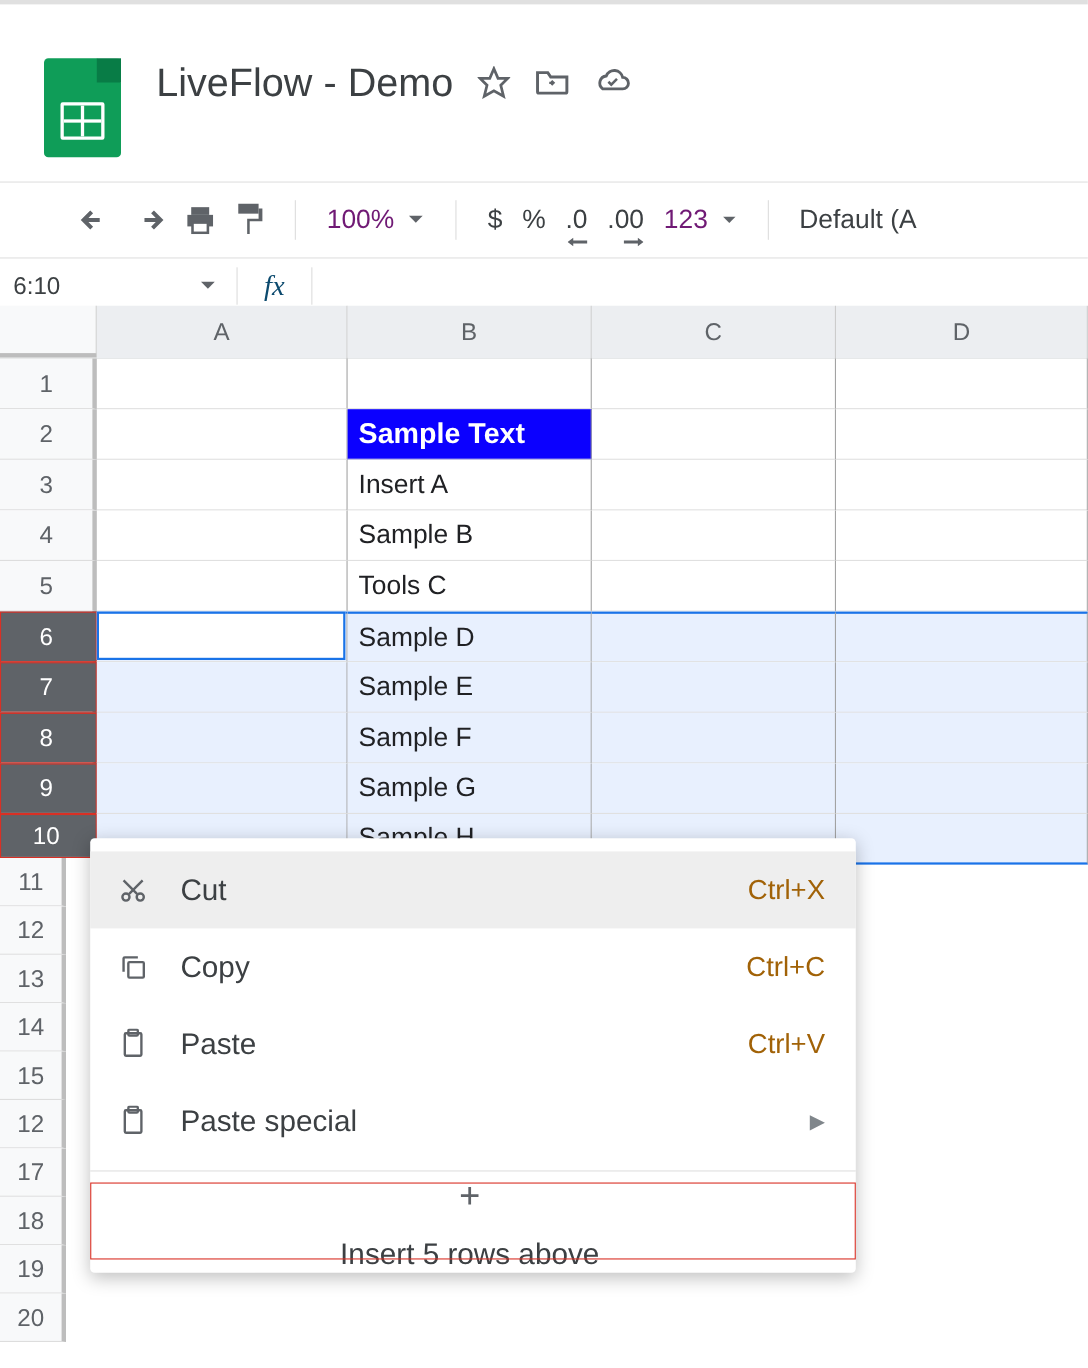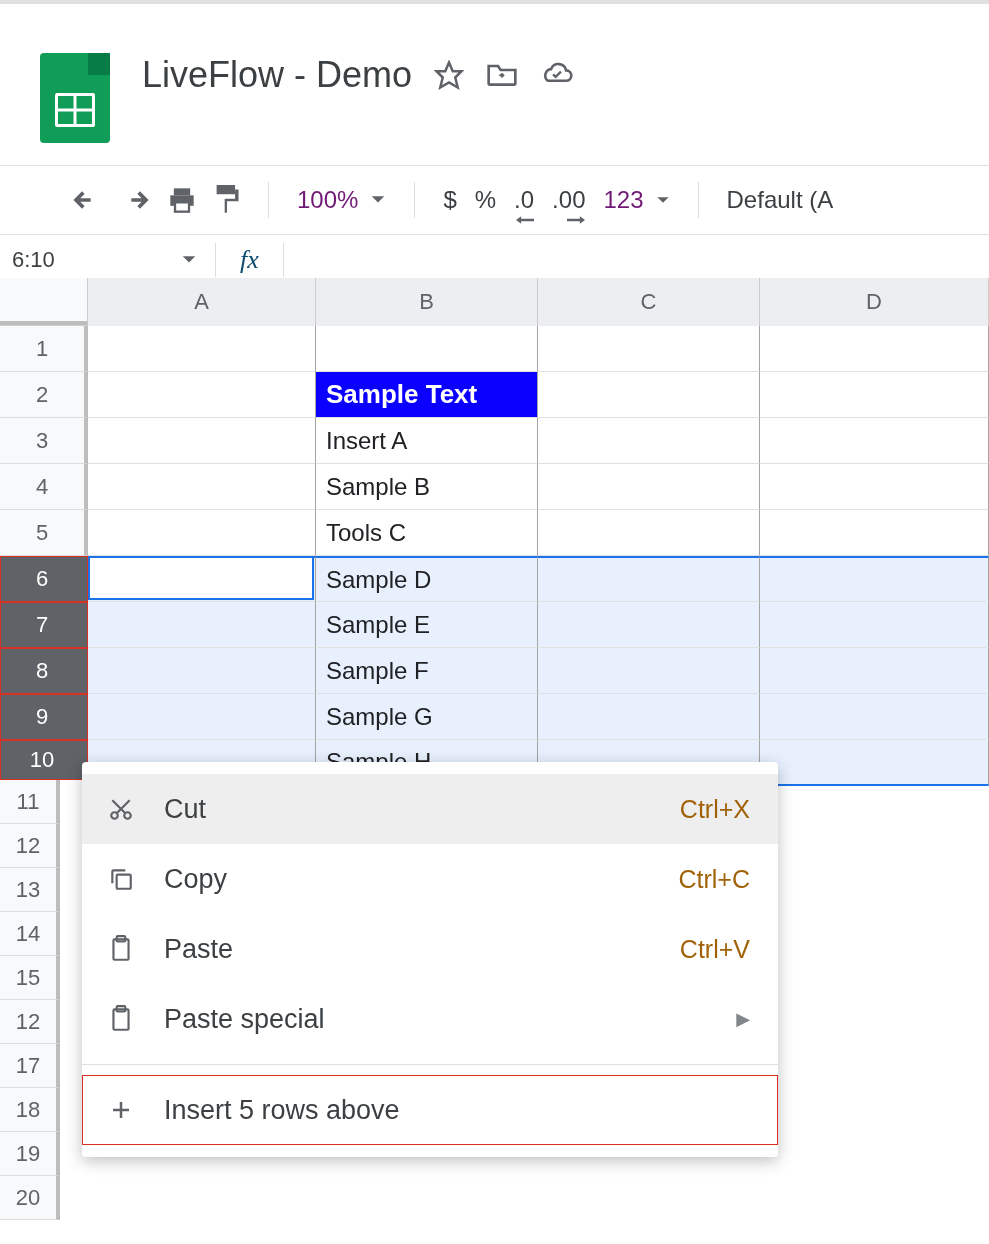--- a/index.html
+++ b/index.html
@@ -195,21 +195,21 @@
     color:#3c4043;
     cursor:pointer;
     gap:26px;
   }
   .cm-item.hover { background:#eeeeee; }
   .cm-icon { width:34px; display:flex; justify-content:center; color:#5f6368; font-size:28px; }
   .cm-label { flex:1; }
   .cm-shortcut { color:#a16207; font-size:25px; }
   .cm-arrow { color:#80868b; font-size:18px; }
   .cm-sep { height:1px; background:#e0e0e0; margin:10px 0; }
-  .cm-item.highlight { outline:1.5px solid #d93025; outline-offset:-1px; }
+  .cm-item.highlight { outline:1.5px solid #d93025; outline-offset:-1px;flex-direction:column; }
 
   svg { display:block; }
 </style>
 </head>
 <body>
 
 <div class="top-border"></div>
 
 <div class="header">
   <div class="sheets-logo">

